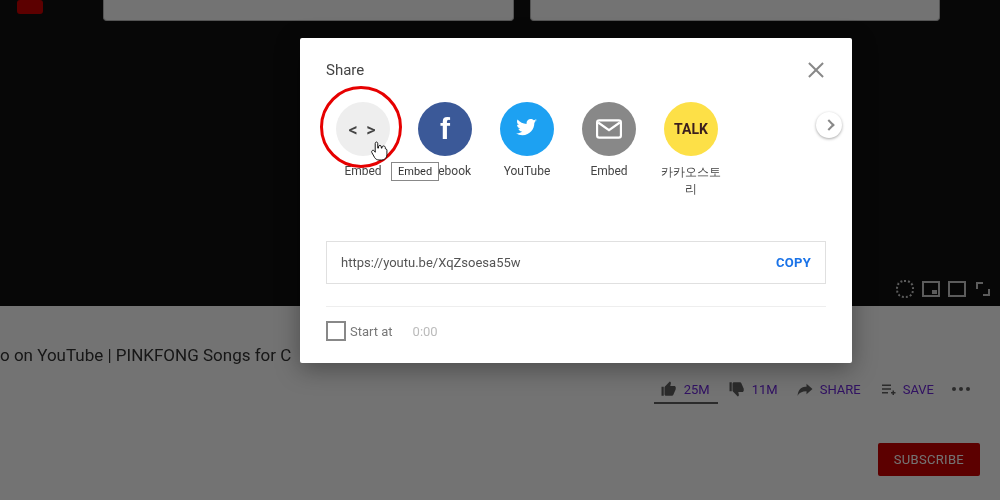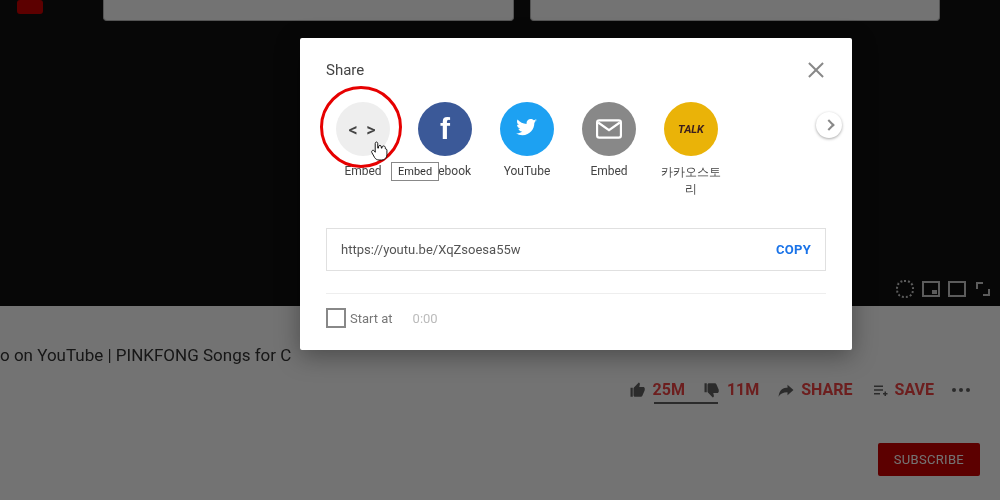--- a/index.html
+++ b/index.html
@@ -21,21 +21,21 @@
   .ctl-mini  { width:16px; height:12px; border:2px solid #ccc; position:relative; }
   .ctl-mini::after { content:""; position:absolute; right:1px; bottom:1px; width:5px; height:4px; background:#ccc; }
   .ctl-theater{ width:20px; height:12px; border:2px solid #ccc; }
   .ctl-full  { width:14px; height:14px; position:relative; }
   .ctl-full::before,.ctl-full::after { content:""; position:absolute; width:5px; height:5px; border:2px solid #ccc; }
   .ctl-full::before{ left:0; top:0; border-right:none; border-bottom:none; }
   .ctl-full::after { right:0; bottom:0; border-left:none; border-top:none; }
 
   .title-row { position:absolute; left:0; top:345px; color:#333; font-size:17px; }
   .action-row { position:absolute; right:30px; top:380px; display:flex; align-items:center; gap:18px;
-    color:#ef4444; font-size:16px; font-weight:700; }
+    color:#6d28d9; font-size:13px; font-weight:400; }
   .action { display:flex; align-items:center; gap:6px; }
   .act-icon { width:18px; height:18px; }
   .thumb-up { fill:#606060; }
   .thumb-down { fill:#606060; transform:scaleY(-1); }
   .share-arrow { fill:#606060; }
   .plus-lines { fill:none; stroke:#606060; stroke-width:2; }
   .dots { display:flex; gap:3px; }
   .dots span { width:4px; height:4px; background:#606060; border-radius:2px; }
   .like-underline { position:absolute; right:282px; top:402px; width:64px; height:2px; background:#606060; }
 
@@ -57,37 +57,37 @@
 
   .share-row { position:relative; display:flex; gap:20px; padding:6px 0 0 6px; }
   .share-item { display:flex; flex-direction:column; align-items:center; gap:8px; width:62px;
     font-size:12px; color:#444; text-align:center; cursor:pointer; }
   .circ { width:54px; height:54px; border-radius:27px; display:flex; align-items:center; justify-content:center;
     color:#fff; font-weight:700; }
   .c-embed { background:#eee; color:#444; font-size:18px; letter-spacing:2px; font-weight:500; }
   .c-fb { background:#3b5998; }
   .c-tw { background:#1da1f2; }
   .c-em { background:#888; }
-  .c-kk { background:#eab308; color:#3b1e1e; font-size:11px;font-style:italic; }
+  .c-kk { background:#fde047; color:#3b1e1e; font-size:14px; }
   .c-rd { background:#ff4500; position:relative; }
   .fb-f { font-family:Arial; font-size:30px; font-weight:bold; }
   .reddit-face { width:32px; height:24px; background:#fff; border-radius:14px/12px; position:relative; }
   .reddit-face::before,.reddit-face::after { content:""; position:absolute; top:6px; width:6px; height:6px;
     background:#ff4500; border-radius:3px; }
   .reddit-face::before{ left:7px; } .reddit-face::after{ right:7px; }
   .reddit-ant { position:absolute; top:6px; left:50%; width:2px; height:6px; background:#fff; transform:translateX(-6px) rotate(25deg); }
   .reddit-dot { position:absolute; top:2px; left:50%; width:5px; height:5px; background:#fff; border-radius:50%; transform:translateX(-2px); }
 
   .more-arrow { position:absolute; right:-16px; top:16px; width:26px; height:26px; border-radius:13px;
     background:#fff; box-shadow:0 1px 3px rgba(0,0,0,.35); display:flex; align-items:center;
     justify-content:center; color:#888; font-size:14px; cursor:pointer; }
   .more-arrow::after{ content:""; width:6px; height:6px; border-right:2px solid #888; border-bottom:2px solid #888;
     transform:rotate(-45deg); }
 
-  .url-box { margin-top:30px; border:1px solid #e0e0e0; display:flex; align-items:center;
+  .url-box { margin-top:43px; border:1px solid #e0e0e0; display:flex; align-items:center;
     padding:13px 14px; font-size:13px; color:#555; }
   .url-box .url { flex:1; font-family:inherit; }
   .copy { color:#1a73e8; font-weight:700; font-size:13px; letter-spacing:.3px; cursor:pointer; }
 
   .divider { height:1px; background:#eee; margin:22px 0 14px; }
 
   .start-row { display:flex; align-items:center; gap:4px; font-size:13px; color:#777; }
   .chk { width:16px; height:16px; border:2px solid #888; }
   .start-time { color:#bbb;padding-left:16px; }
 

